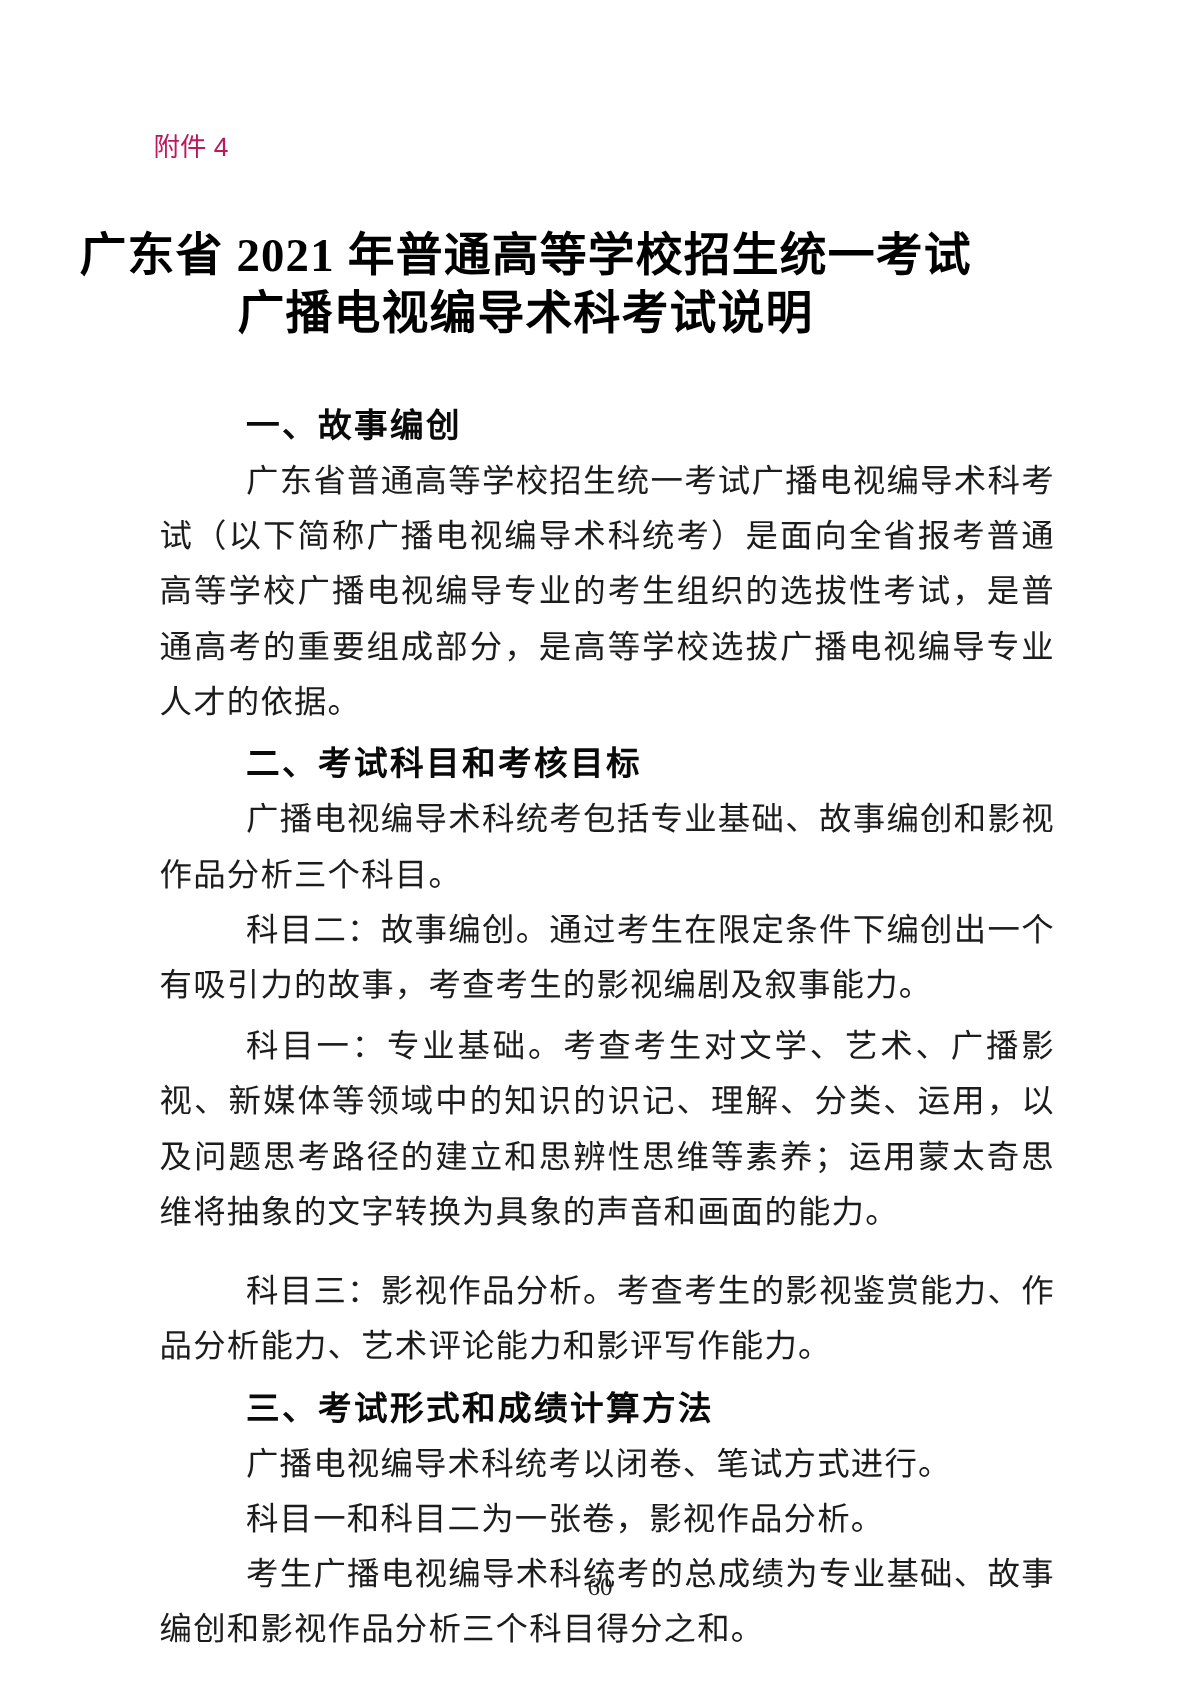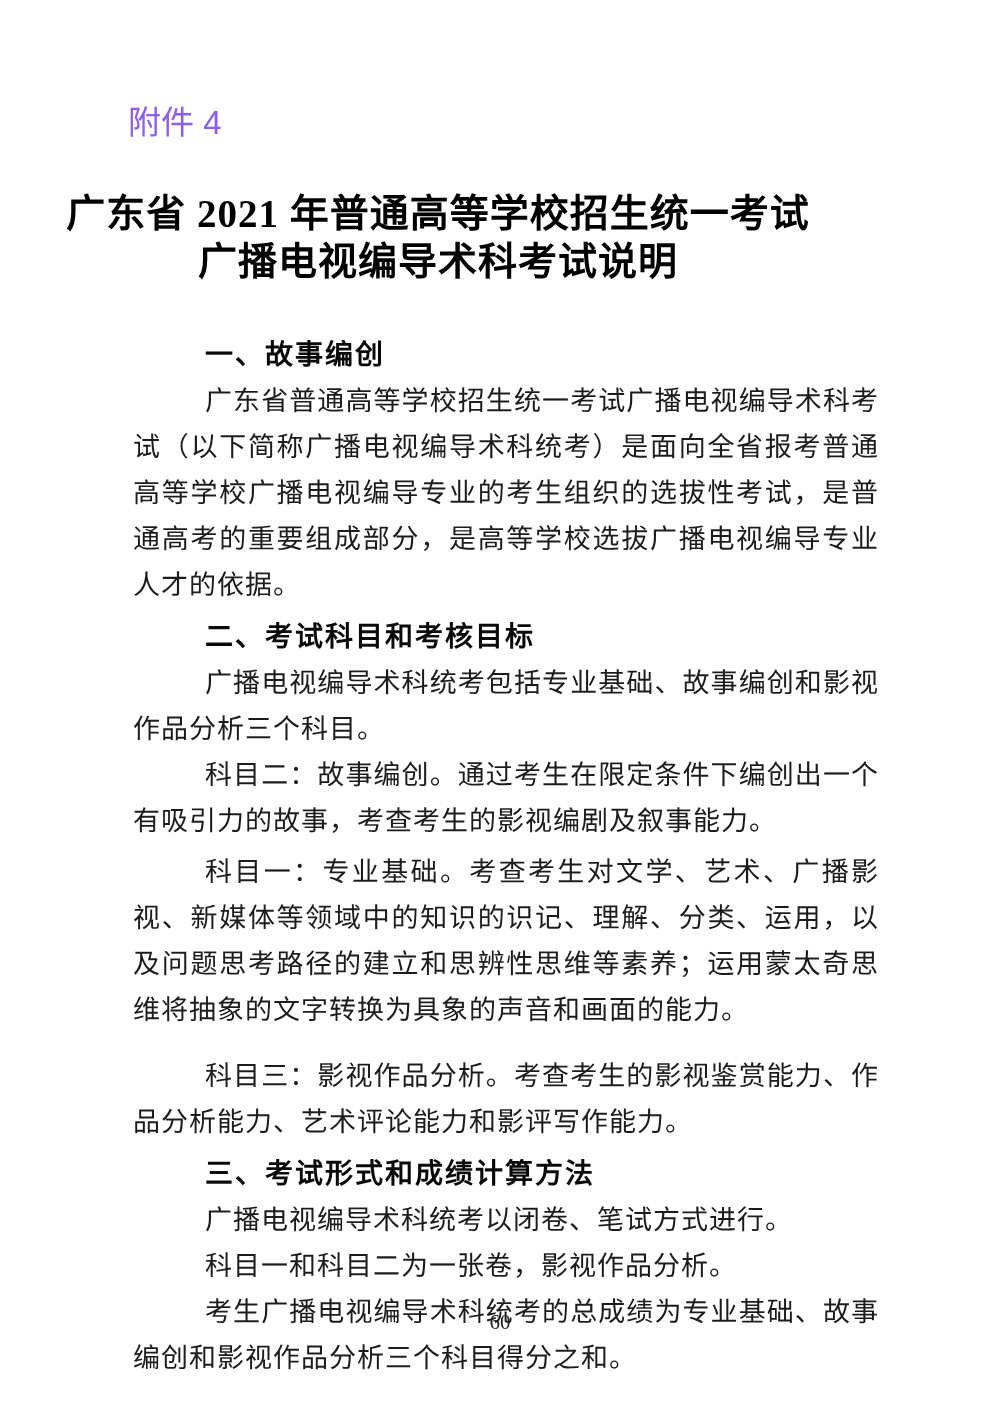--- a/index.html
+++ b/index.html
@@ -14,23 +14,23 @@
     background: #ffffff;
     color: #000000;
     overflow: hidden;
     font-family: "Liberation Serif", "DejaVu Serif", serif;
   }
   .attachment {
     position: absolute;
     left: 128px;
     top: 106px;
     font-family: "Liberation Sans", "DejaVu Sans", sans-serif;
-    font-size: 33px;
+    font-size: 22px;
     line-height: 34px;
-    color: #8b5cf6;
+    color: #be185d;
     white-space: pre;
   }
   .doc-title {
     position: absolute;
     left: 0;
     top: 190px;
     width: 876px;
     text-align: center;
     font-family: "Liberation Serif", "DejaVu Serif", serif;
     font-weight: bold;

